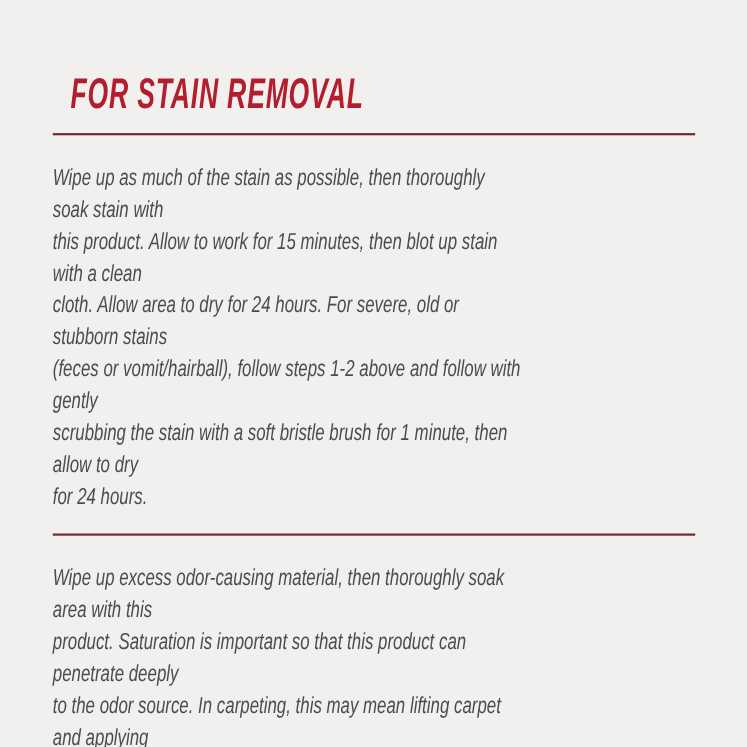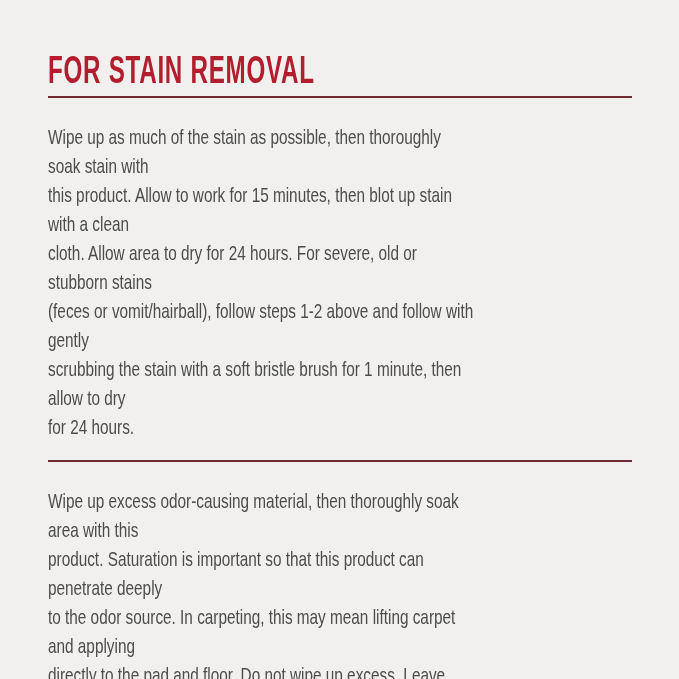--- a/index.html
+++ b/index.html
@@ -10,46 +10,48 @@
   }
   html,body{margin:0;padding:0;}
   body{
     width:679px;height:679px;
     background:var(--background);
     font-family:"Liberation Sans",sans-serif;
     overflow:hidden;
   }
   .page{padding:50px 47px 0 48px;}
   .section-heading{
-    margin:0;
+    margin:16px;
     color:var(--heading);
     font-size:39px;
     line-height:39px;
     font-weight:700;
     white-space:nowrap;
+    font-style:italic;
   }
   .heading-inner{
     display:inline-block;
     transform:scaleX(0.62);
     transform-origin:0 100%;
     letter-spacing:0.03em;
     white-space:nowrap;
   }
   .rule{
     height:2px;
     background:var(--rule);
     border:0;
     margin:7px 0 0 0;
     width:584px;
   }
   .body-text{
     margin:24px 0 0 0;
     color:var(--body_text);
     font-size:21px;
     line-height:29px;
+    font-style:italic;
   }
   .body-inner{
     display:inline-block;
     transform:scaleX(0.73);
     transform-origin:0 0;
     white-space:pre-line;
   }
   .section-odor{margin-top:19px;}
 </style>
 </head>

